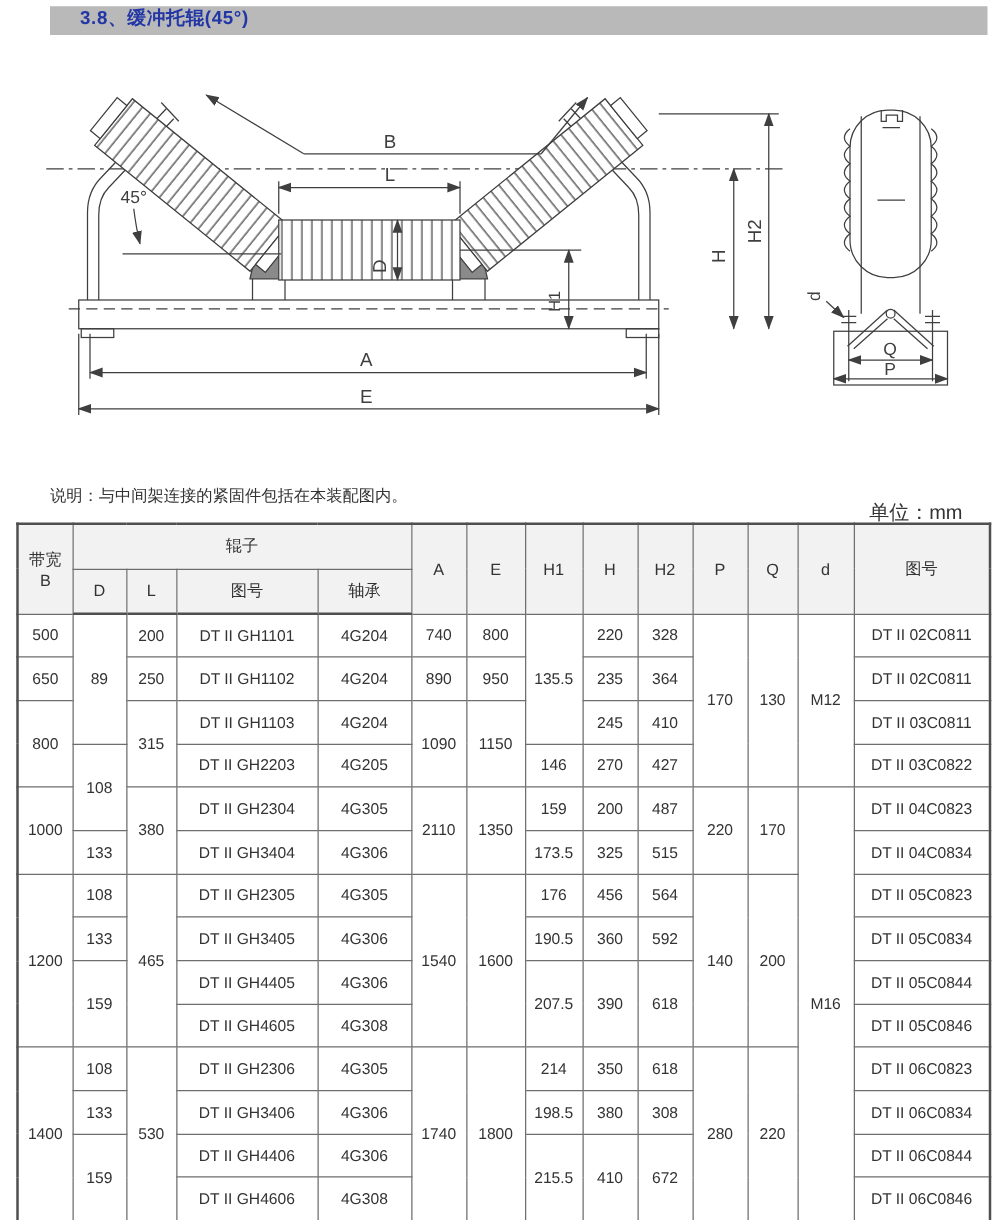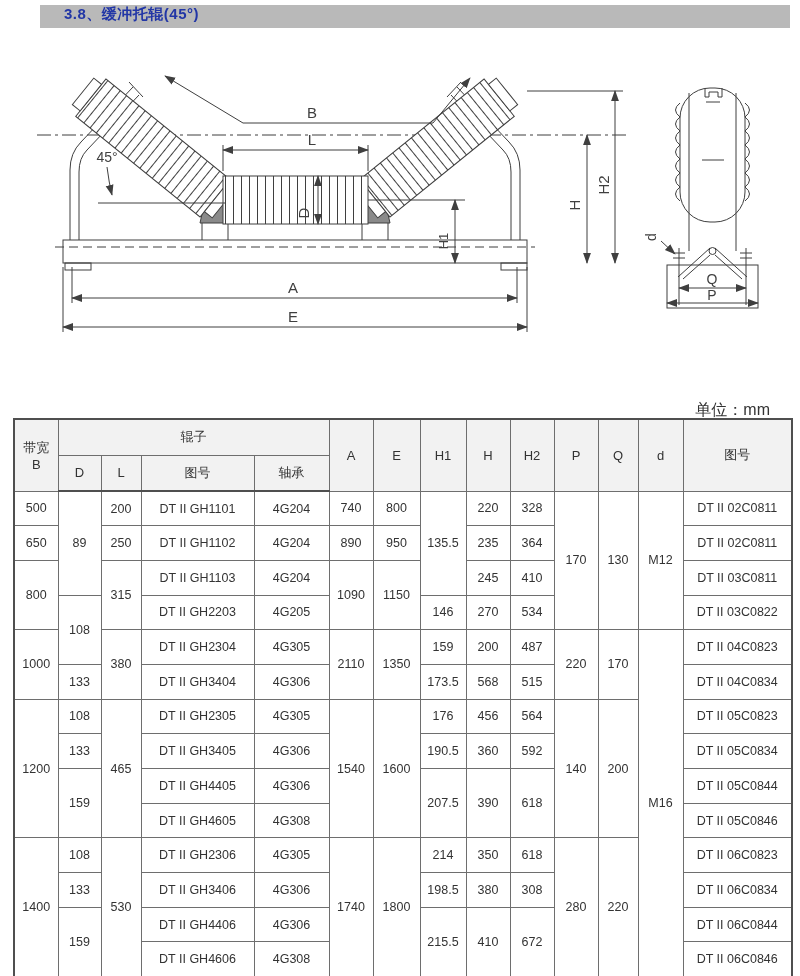--- a/index.html
+++ b/index.html
@@ -152,20 +152,21 @@
       <line x1="652" y1="248" x2="743" y2="248" marker-start="url(#arr)" marker-end="url(#arr)"></line>
     </g>
 
     <g font-size="14" text-anchor="middle" stroke="none">
       <text transform="translate(641,182) rotate(-90)">d</text>
       <text x="697" y="229">Q</text>
       <text x="697" y="245">P</text>
     </g>
   </svg>
 
+  <div class="note">说明：与中间架连接的紧固件包括在本装配图内。</div>
   <div class="unit">单位：mm</div>
 
   <table class="spec">
     <colgroup>
       <col style="width:44px">
         <col style="width:43px">
         <col style="width:40px">
       <col style="width:113px">
         <col style="width:75px">
         <col style="width:44px">
@@ -238,21 +239,21 @@
           <td>245</td>
           <td>410</td>
           <td>DT II 03C0811</td>
         </tr>
         <tr>
           <td rowspan="2">108</td>
           <td>DT II GH2203</td>
           <td>4G205</td>
           <td>146</td>
           <td>270</td>
-          <td>534</td>
+          <td>427</td>
           <td>DT II 03C0822</td>
         </tr>
         <tr>
           <td rowspan="2">1000</td>
           <td rowspan="2">380</td>
           <td>DT II GH2304</td>
           <td>4G305</td>
           <td rowspan="2">2110</td>
           <td rowspan="2">1350</td>
           <td>159</td>
@@ -261,21 +262,21 @@
           <td rowspan="2">220</td>
           <td rowspan="2">170</td>
           <td rowspan="10">M16</td>
           <td>DT II 04C0823</td>
         </tr>
         <tr>
           <td>133</td>
           <td>DT II GH3404</td>
           <td>4G306</td>
           <td>173.5</td>
-          <td>568</td>
+          <td>325</td>
           <td>515</td>
           <td>DT II 04C0834</td>
         </tr>
         <tr>
           <td rowspan="4">1200</td>
           <td>108</td>
           <td rowspan="4">465</td>
           <td>DT II GH2305</td>
           <td>4G305</td>
           <td rowspan="4">1540</td>

